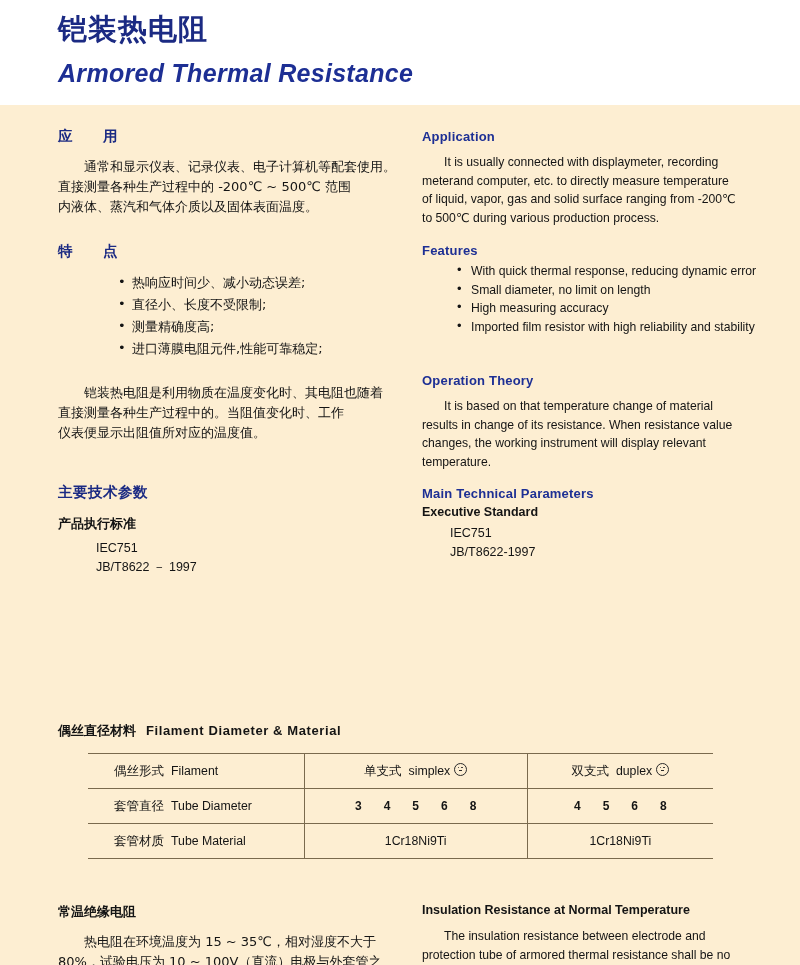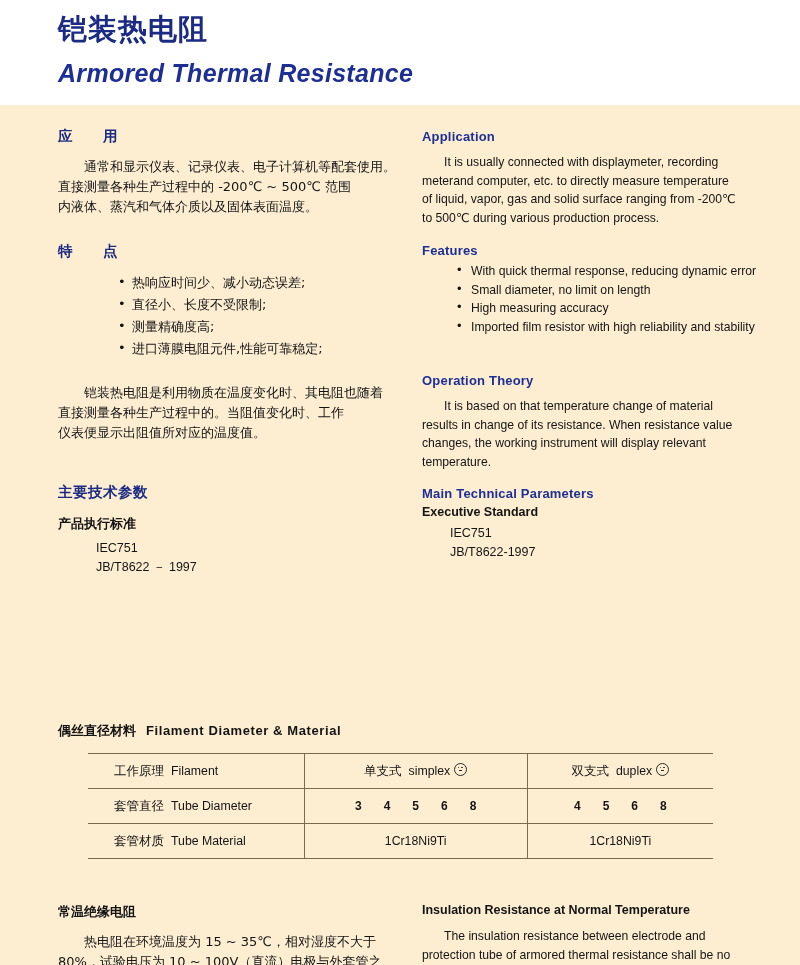--- a/index.html
+++ b/index.html
@@ -311,21 +311,21 @@
   </div>
 
   <div id="table-caption">
     <span class="cap-cn">偶丝直径材料</span><span class="cap-en">Filament Diameter &amp; Material</span>
   </div>
 
   <table id="spec-table">
     <tbody>
       <tr>
         <td class="c-label">
-          <span class="cell-cn">工作原理</span><span class="cell-en">Filament</span>
+          <span class="cell-cn">偶丝形式</span><span class="cell-en">Filament</span>
         </td>
         <td class="c-simplex">
           <span class="cell-cn">单支式</span><span class="cell-en">simplex</span><span class="face-icon"><i class="e1"></i><i class="e2"></i><i class="m"></i></span>
         </td>
         <td class="c-duplex">
           <span class="cell-cn">双支式</span><span class="cell-en">duplex</span><span class="face-icon"><i class="e1"></i><i class="e2"></i><i class="m"></i></span>
         </td>
       </tr>
       <tr>
         <td class="c-label">

